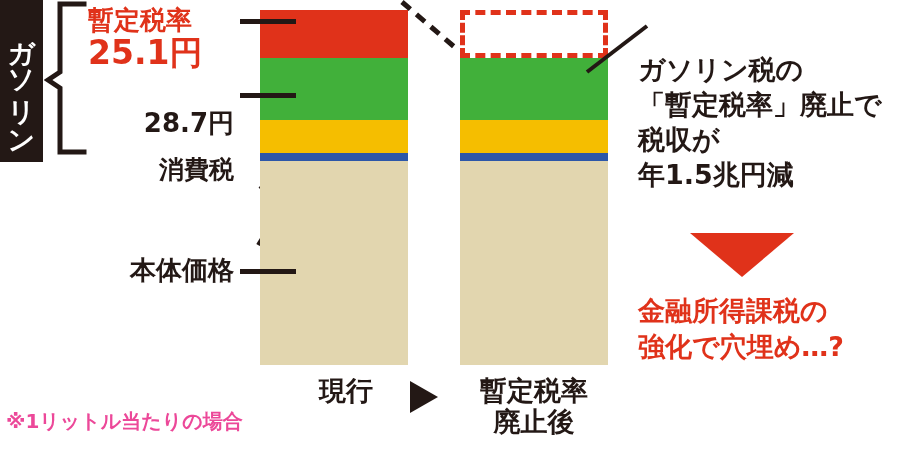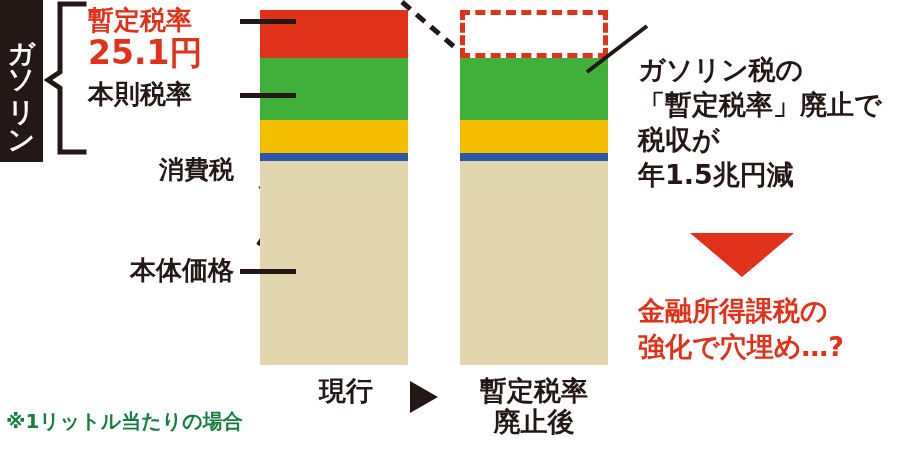--- a/index.html
+++ b/index.html
@@ -90,21 +90,21 @@
     position:absolute; text-align:center;
     font-weight:bold; color:#231815; font-size:27px; line-height:1.15;
     font-family:"DejaVu Sans","Liberation Sans",sans-serif;
   }
   #cap-current{ left:272px; top:375px; width:148px; }
   #cap-after  { left:450px; top:375px; width:168px; }
 
   
   #footnote{
     position:absolute; left:6px; top:408px;
-    font-size:20px; font-weight:bold; color:#15803d;
+    font-size:20px; font-weight:bold; color:#ec4899;
     font-family:"DejaVu Sans","Liberation Sans",sans-serif;
     white-space:nowrap;
   }
 
   
   #right-note{
     position:absolute; left:638px; top:52px; width:262px;
     font-size:27px; font-weight:bold; color:#231815; line-height:1.30;
     font-family:"DejaVu Sans","Liberation Sans",sans-serif;
   }
@@ -136,21 +136,21 @@
   <div class="vtitle-box"></div>
   <div class="vtitle-text">ガソリン税</div>
 
   <svg class="bracket-svg" width="44" height="160">
     <path d="M40 4 L16 4 L16 72 L4 80 L16 88 L16 152 L40 152" fill="none" stroke="#231815" stroke-width="5" stroke-linecap="square" stroke-linejoin="miter"></path>
   </svg>
 
   <div class="lbl red" id="lbl-zanteizeiritsu">暫定税率</div>
   <div class="lbl red" id="lbl-zantei-amount">25.1円</div>
 
-  <div class="lbl" id="lbl-honsoku">本則税率</div>
+  <div class="lbl" id="lbl-honsoku-amount">28.7円</div>
 
   <div class="lbl" id="lbl-shohizei">消費税</div>
   <div class="lbl" id="lbl-hontai">本体価格</div>
 
   <div class="leader" id="leader-zantei"></div>
   <div class="leader" id="leader-honsoku"></div>
   <div class="leader" id="leader-hontai"></div>
 
   <svg width="120" height="130" style="position:absolute;left:196px;top:135px;">
     <line x1="64" y1="54" x2="116" y2="2" stroke="#231815" stroke-width="4"></line>

